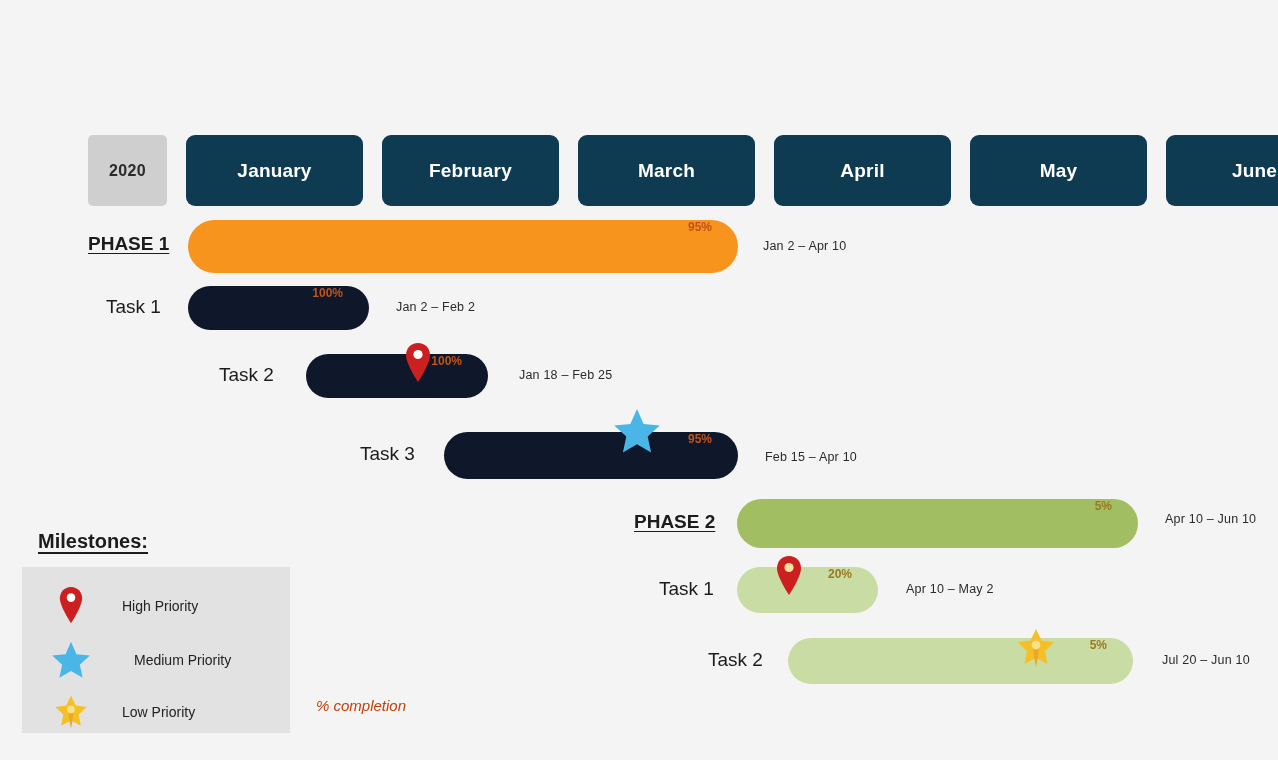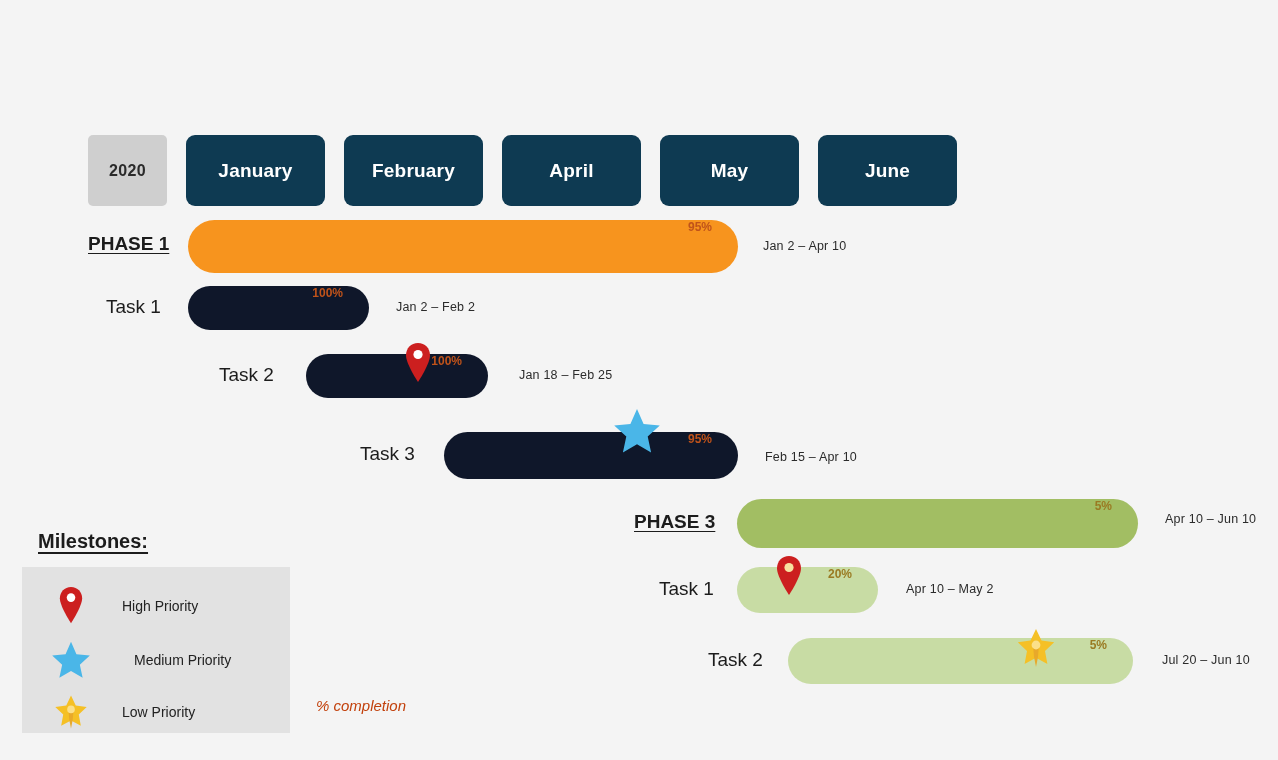--- a/index.html
+++ b/index.html
@@ -36,21 +36,21 @@
     border-radius: 5px;
     display: flex;
     align-items: center;
     justify-content: center;
     color: #2a2a2a;
     font-size: 16px;
     font-weight: bold;
     letter-spacing: 0.3px;
   }
   .month-cell {
-    width: 139px;
+    width: 177px;
     height: 71px;
     background: #0e3a52;
     border-radius: 9px;
     display: flex;
     align-items: center;
     justify-content: center;
     color: #ffffff;
     font-size: 19px;
     font-weight: bold;
     letter-spacing: 0.2px;
@@ -163,20 +163,21 @@
 </style>
 </head>
 <body>
 
 <div id="chart-root">
 
   <div class="timeline-header">
     <div class="year-cell">2020</div>
     <div class="month-cell">January</div>
     <div class="month-cell">February</div>
+    <div class="month-cell">March</div>
     <div class="month-cell">April</div>
     <div class="month-cell">May</div>
     <div class="month-cell">June</div>
   </div>
 
   <div class="row" style="top:215px;">
     <div class="row-label phase" style="right:auto;left:88px;top:18px;">PHASE 1</div>
     <div class="bar phase1" style="left:188px;top:5px;width:550px;height:53px;">
       <span class="pct or">95%</span>
     </div>
@@ -212,21 +213,21 @@
     </div>
     <div class="marker" style="left:613px;top:-17px;">
       <svg width="48" height="46" viewBox="0 0 48 46" xmlns="http://www.w3.org/2000/svg">
         <path d="M24 1 L30.6 15.9 L46.8 17.6 L34.7 28.6 L38.1 44.6 L24 36.3 L9.9 44.6 L13.3 28.6 L1.2 17.6 L17.4 15.9 Z" fill="#4ab6e8"></path>
       </svg>
     </div>
     <div class="daterange" style="left:765px;top:25px;">Feb 15 – Apr 10</div>
   </div>
 
   <div class="row" style="top:495px;">
-    <div class="row-label phase" style="left:634px;top:16px;">PHASE 3</div>
+    <div class="row-label phase" style="left:634px;top:16px;">PHASE 2</div>
     <div class="bar phase2" style="left:737px;top:4px;width:401px;height:49px;">
       <span class="pct gr">5%</span>
     </div>
     <div class="daterange" style="left:1165px;top:17px;">Apr 10 – Jun 10</div>
   </div>
 
   <div class="row" style="top:563px;">
     <div class="row-label" style="left:659px;top:15px;">Task 1</div>
     <div class="bar task-gr" style="left:737px;top:4px;width:141px;height:46px;">
       <span class="pct gr">20%</span>

